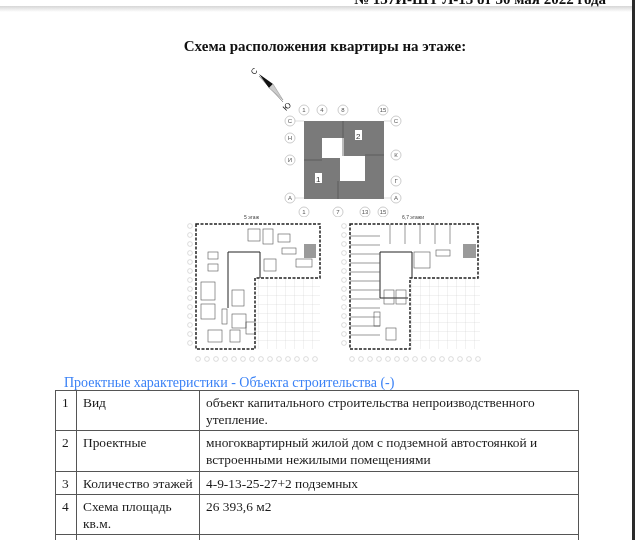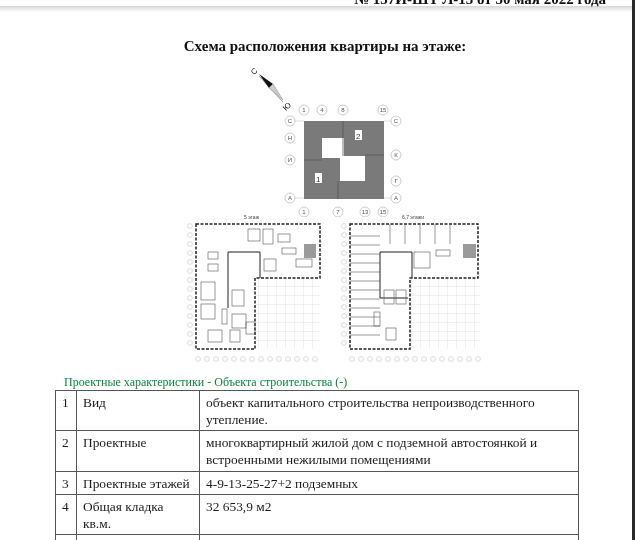--- a/index.html
+++ b/index.html
@@ -16,21 +16,21 @@
   .doc-number { position: absolute; left: 330px; top: -9px; width: 300px; font-weight: bold;
     font-size: 15px; text-align: center; white-space: nowrap; color: #111; }
   .scheme-title { position: absolute; left: 0; top: 38px; width: 650px; text-align: center;
     font-weight: bold; font-size: 15px; color: #111; }
   .key-plan { position: absolute; left: 245px; top: 62px; }
   .floor-plan { position: absolute; top: 214px; }
   .floor-plan.left { left: 168px; }
   .floor-plan.right { left: 330px; }
   .plan-caption { position: absolute; top: 0; font-family: "Liberation Sans", sans-serif;
     font-size: 5px; color: #444; }
-  .table-caption { position: absolute; left: 64px; top: 375px; font-size: 12px; color: #15803d; white-space: nowrap; }
+  .table-caption { position: absolute; left: 64px; top: 375px; font-size: 14px; color: #3b82f6; white-space: nowrap; }
   table.specs { position: absolute; left: 55px; top: 390px; width: 524px; border-collapse: collapse;
     font-size: 13.4px; line-height: 17px; }
   table.specs td { border: 1.3px solid #555; vertical-align: top; padding: 3px 5px 2px 6px; }
   table.specs td.num { width: 10px; padding-left: 6px; padding-right: 4px; }
   table.specs td.label { width: 111px; }
   table.specs tr.r1 td { height: 33px; }
   table.specs tr.r2 td { height: 35px; }
   table.specs tr.r3 td { height: 17px; }
   table.specs tr.r4 td { height: 17px; }
   table.specs tr.r5 td { height: 40px; }
@@ -260,27 +260,27 @@
       <td class="label">Вид</td>
       <td>объект капитального строительства непроизводственного утепление.</td>
     </tr>
     <tr class="r2">
       <td class="num">2</td>
       <td class="label">Проектные</td>
       <td>многоквартирный жилой дом с подземной автостоянкой и встроенными нежилыми помещениями</td>
     </tr>
     <tr class="r3">
       <td class="num">3</td>
-      <td class="label">Проектные этажей</td>
+      <td class="label">Количество этажей</td>
       <td>4-9-13-25-27+2 подземных</td>
     </tr>
     <tr class="r4">
       <td class="num">4</td>
-      <td class="label">Общая кладка кв.м.</td>
-      <td>32 653,9 м2</td>
+      <td class="label">Схема площадь кв.м.</td>
+      <td>26 393,6 м2</td>
     </tr>
     <tr class="r5">
       <td class="num">5</td>
       <td class="label">Материал наружных стен</td>
       <td>монолитные железобетонные стены, частично кладка из газобетонных блоков, утепление, сертифицированная</td>
     </tr>
   </tbody>
     </table>
 </div>
 <div class="right-edge"></div>

